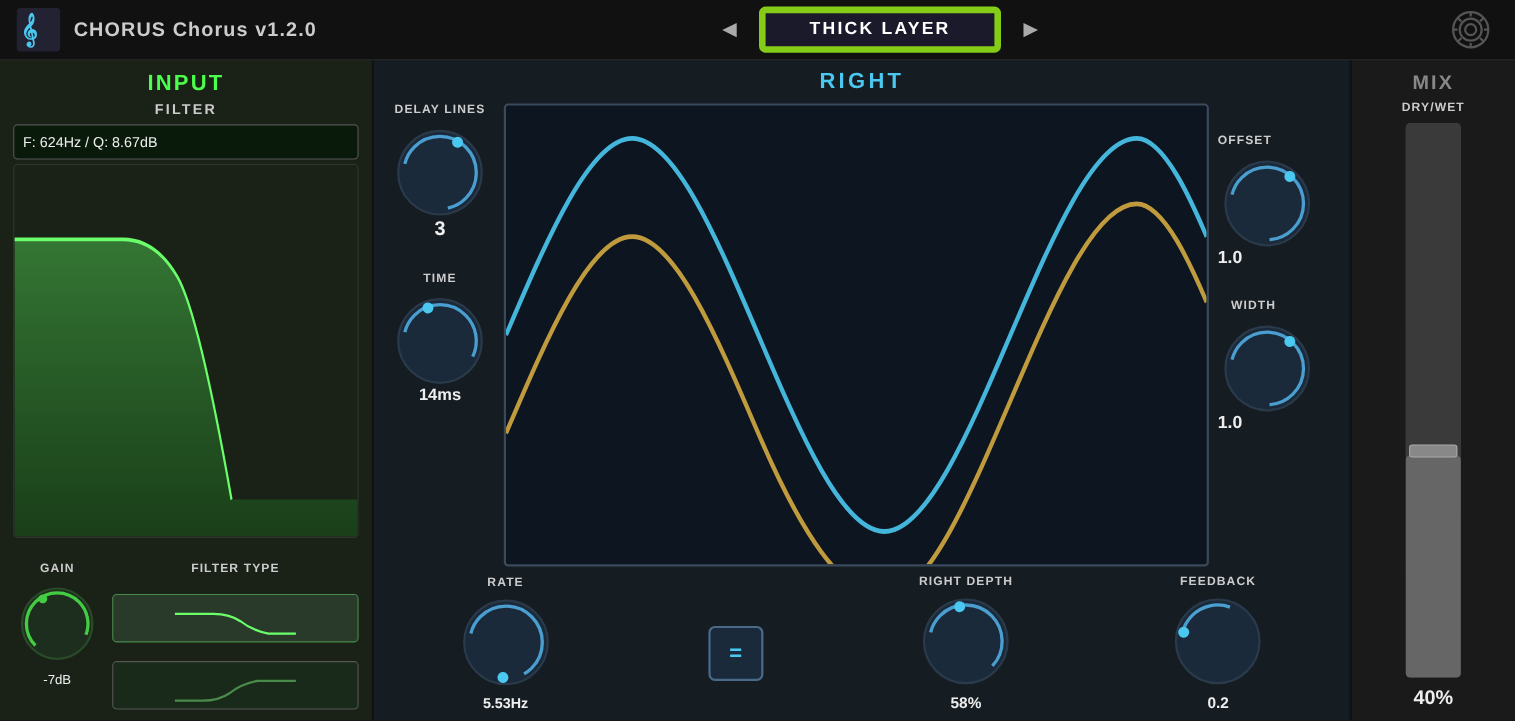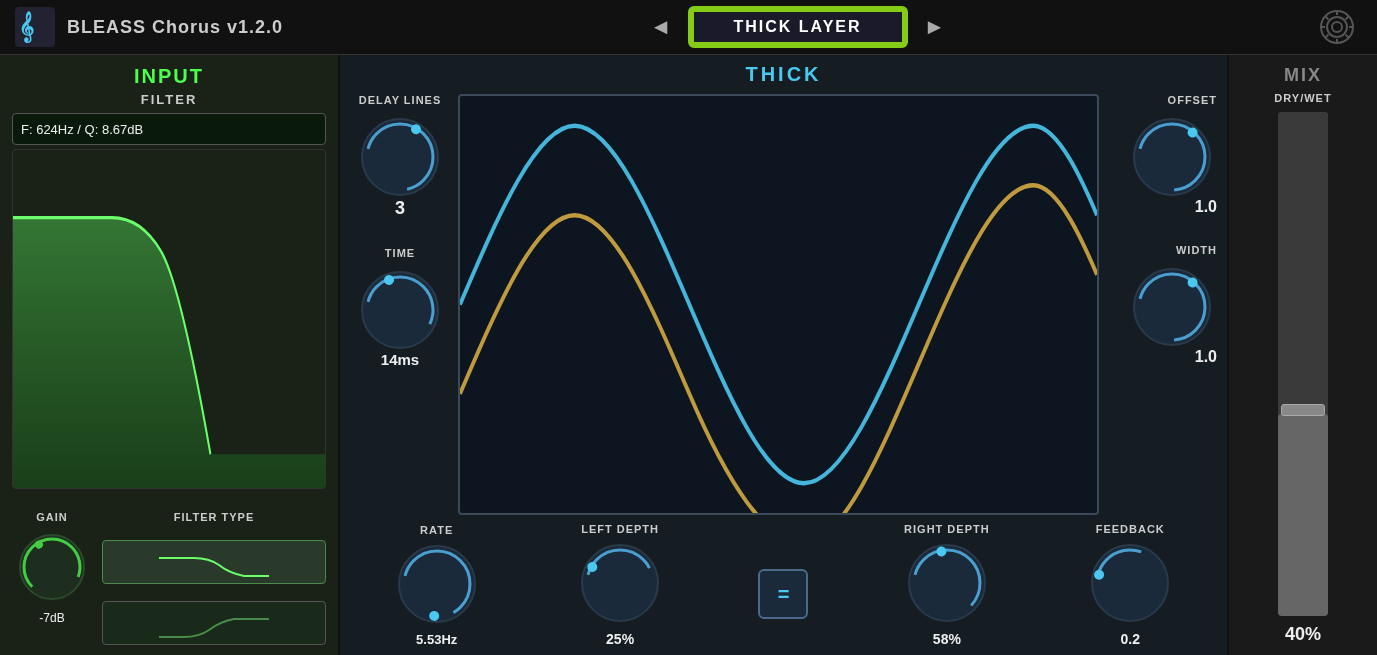--- a/index.html
+++ b/index.html
@@ -221,23 +221,24 @@
       border: 2px solid #3a4a5a;
       border-radius: 4px;
       background: #0d1520;
       position: relative;
       overflow: hidden;
     }
 
     .chorus-right-knobs {
       display: flex;
       flex-direction: column;
-      align-items: flex-end;
+      align-items: flex-start;
       gap: 6px;
       width: 110px;
+      margin-top: 28px;
     }
 
     .chorus-bottom-row {
       display: flex;
       align-items: center;
       justify-content: space-around;
       margin-top: 8px;
       gap: 10px;
     }
 
@@ -327,21 +328,21 @@
 
 <div class="app-container">
 
   <div class="top-bar">
     <div class="top-bar-left">
 
       <svg class="logo-icon" viewBox="0 0 40 40">
         <rect width="40" height="40" rx="4" fill="#223"></rect>
         <text x="4" y="28" font-size="26" fill="#4ac8f0" font-weight="bold">𝄞</text>
       </svg>
-      <span class="app-title">BLEASS Chorus  v1.2.0</span>
+      <span class="app-title">CHORUS Chorus  v1.2.0</span>
     </div>
     <div class="preset-nav">
       <span class="preset-arrow">◄</span>
       <div class="preset-name-box">THICK LAYER</div>
       <span class="preset-arrow">►</span>
     </div>
     <div class="top-bar-right">
       <svg width="50" height="40" viewBox="0 0 50 40">
         <circle cx="25" cy="20" r="16" fill="none" stroke="#555" stroke-width="2"></circle>
         <circle cx="25" cy="20" r="10" fill="none" stroke="#555" stroke-width="2"></circle>
@@ -407,21 +408,21 @@
           <div class="filter-type-item">
             <svg width="120" height="38" viewBox="0 0 120 38">
               <path d="M5,33 L30,33 Q45,33 55,26 Q65,18 80,15 L115,15" fill="none" stroke="#4a8a4a" stroke-width="2"></path>
             </svg>
           </div>
         </div>
       </div>
     </div>
 
     <div class="center-panel">
-      <div class="section-title-blue">THICK</div>
+      <div class="section-title-blue">RIGHT</div>
 
       <div class="chorus-main-row">
 
         <div class="chorus-left-knobs">
           <div class="knob-label" style="color:#ccc;font-size:11px;font-weight:bold;letter-spacing:1px;text-align:left;">DELAY LINES</div>
           <svg class="knob-svg" width="90" height="90" viewBox="0 0 90 90">
             <circle cx="45" cy="45" r="38" fill="#1a2a3a" stroke="#2a3a4a" stroke-width="2"></circle>
             <circle cx="45" cy="45" r="33" fill="none" stroke="#4a9fd0" stroke-width="3" stroke-dasharray="140 68" stroke-dashoffset="-34" transform="rotate(135 45 45)"></circle>
             <circle cx="45" cy="13" r="5" fill="#4ac8f0" transform="rotate(30 45 45)"></circle>
           </svg>
@@ -473,29 +474,20 @@
         <div class="bottom-knob-group">
           <div class="knob-label" style="color:#ccc;font-size:11px;font-weight:bold;letter-spacing:1px;">RATE</div>
           <svg class="knob-svg" width="90" height="90" viewBox="0 0 90 90">
             <circle cx="45" cy="45" r="38" fill="#1a2a3a" stroke="#2a3a4a" stroke-width="2"></circle>
             <circle cx="45" cy="45" r="33" fill="none" stroke="#4a9fd0" stroke-width="3" stroke-dasharray="130 78" stroke-dashoffset="-34" transform="rotate(135 45 45)"></circle>
             <circle cx="45" cy="77" r="5" fill="#4ac8f0" transform="rotate(5 45 45)"></circle>
           </svg>
           <div class="knob-value" style="color:#eee;font-size:13px;font-weight:bold;">5.53Hz</div>
         </div>
 
-        <div class="bottom-knob-group">
-          <div class="knob-label" style="color:#ccc;font-size:11px;font-weight:bold;letter-spacing:1px;">LEFT DEPTH</div>
-          <svg class="knob-svg" width="90" height="90" viewBox="0 0 90 90">
-            <circle cx="45" cy="45" r="38" fill="#1a2a3a" stroke="#2a3a4a" stroke-width="2"></circle>
-            <circle cx="45" cy="45" r="33" fill="none" stroke="#4a9fd0" stroke-width="3" stroke-dasharray="80 128" stroke-dashoffset="-34" transform="rotate(135 45 45)"></circle>
-            <circle cx="45" cy="13" r="5" fill="#4ac8f0" transform="rotate(-60 45 45)"></circle>
-          </svg>
-          <div class="knob-value" style="color:#eee;font-size:14px;font-weight:bold;">25%</div>
-        </div>
 
         <div class="link-button" style="font-size:20px;font-weight:bold;margin-top:18px;">=</div>
 
         <div class="bottom-knob-group">
           <div class="knob-label" style="color:#ccc;font-size:11px;font-weight:bold;letter-spacing:1px;">RIGHT DEPTH</div>
           <svg class="knob-svg" width="90" height="90" viewBox="0 0 90 90">
             <circle cx="45" cy="45" r="38" fill="#1a2a3a" stroke="#2a3a4a" stroke-width="2"></circle>
             <circle cx="45" cy="45" r="33" fill="none" stroke="#4a9fd0" stroke-width="3" stroke-dasharray="120 88" stroke-dashoffset="-34" transform="rotate(135 45 45)"></circle>
             <circle cx="45" cy="13" r="5" fill="#4ac8f0" transform="rotate(-10 45 45)"></circle>
           </svg>

